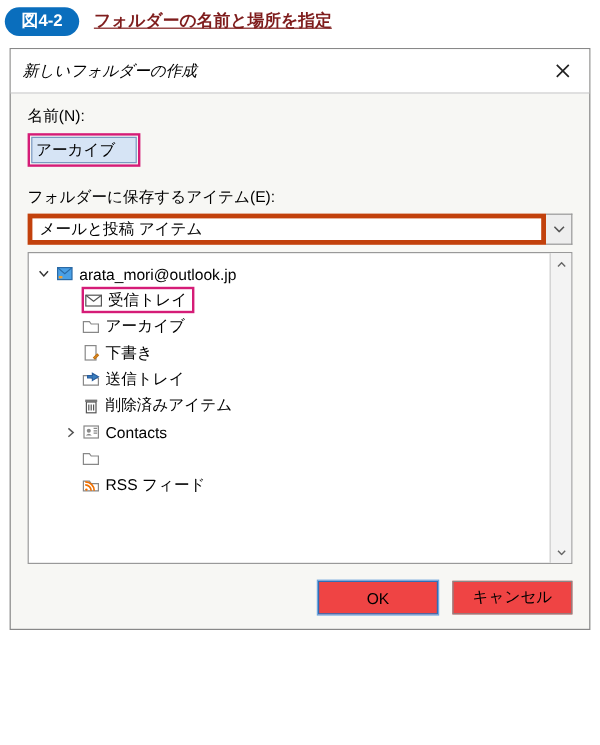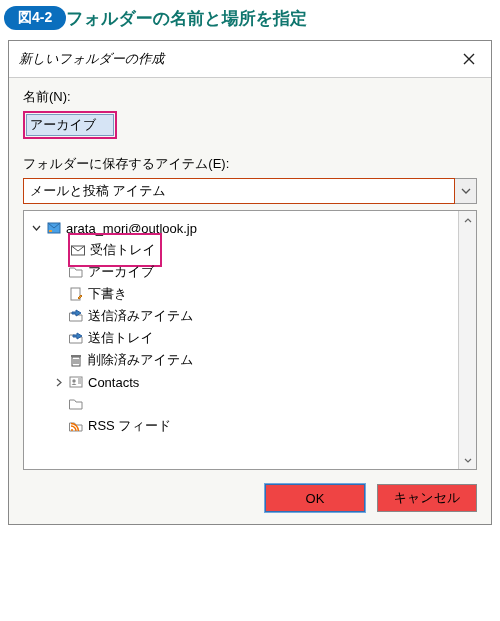--- a/index.html
+++ b/index.html
@@ -7,34 +7,36 @@
     margin: 0;
     padding: 0;
     font-family: "Yu Gothic UI", "Meiryo", sans-serif;
     font-size: 13px;
     background: #fff;
     width: 500px;
   }
   .figure-header {
     display: flex;
     align-items: center;
+    gap: 12px;
     padding: 6px 4px 10px 4px;
   }
   .figure-badge {
     background: #0a6ebd;
     color: #fff;
     font-weight: bold;
     font-size: 14px;
     padding: 3px 14px;
     border-radius: 14px;
   }
   .figure-caption {
-    color: #0f766e;
+    color: #7f1d1d;
     font-weight: bold;
-    font-size: 17px;
+    font-size: 14px;
+    text-decoration: underline;
   }
   .dialog {
     border: 1px solid #888;
     margin: 0 8px 8px 8px;
     background: #f7f7f4;
   }
   .titlebar {
     display: flex;
     align-items: center;
     justify-content: space-between;
@@ -67,21 +69,21 @@
     font-size: 13px;
     padding: 1px 3px;
     font-family: inherit;
   }
   .select-row {
     display: flex;
     align-items: stretch;
   }
   .select-box {
     flex: 1;
-    border: 1px solid #c2410c;
+    border: 4px solid #c2410c;
     background: #fff;
     height: 26px;
     padding: 3px 6px;
     font-size: 13px;
     display: flex;
     align-items: center;
   }
   .select-btn {
     width: 22px; height: 26px;
     border: 1px solid #999;
@@ -137,21 +139,21 @@
   .icon {
     width: 16px; height: 16px;
     display: inline-flex; align-items: center; justify-content: center;
   }
   .highlight {
     border: 2px solid #d51c77;
     padding: 0 4px 0 0;
     display: inline-flex;
     align-items: center;
     gap: 4px;
-    height: 34px;
+    height: 22px;
   }
   .buttons-row {
     display: flex;
     justify-content: flex-end;
     gap: 12px;
     padding: 14px 14px 12px 14px;
   }
   .btn {
     min-width: 100px;
     height: 28px;
@@ -265,32 +267,20 @@
                   </span>
                   <span>下書き</span>
                 </div>
               </li>
               <li>
                 <div class="row indent1">
                   <span class="expander"></span>
                   <span class="icon">
                     <svg width="16" height="16" viewBox="0 0 16 16">
                       <path d="M1.5 5 h5 l1.5 2 h6 v6 h-12.5 z" fill="#fff" stroke="#888"></path>
-                      <path d="M8 2 L13 5 L8 8 L8 6 L4 6 L4 4 L8 4 z" fill="#3a7fbf" stroke="#2a5f9f"></path>
-                    </svg>
-                  </span>
-                  <span>送信済みアイテム</span>
-                </div>
-              </li>
-              <li>
-                <div class="row indent1">
-                  <span class="expander"></span>
-                  <span class="icon">
-                    <svg width="16" height="16" viewBox="0 0 16 16">
-                      <path d="M1.5 5 h5 l1.5 2 h6 v6 h-12.5 z" fill="#fff" stroke="#888"></path>
                       <path d="M9 3 L14 6 L9 9 L9 7 L5 7 L5 5 L9 5 z" fill="#3a7fbf" stroke="#2a5f9f"></path>
                     </svg>
                   </span>
                   <span>送信トレイ</span>
                 </div>
               </li>
               <li>
                 <div class="row indent1">
                   <span class="expander"></span>
                   <span class="icon">

